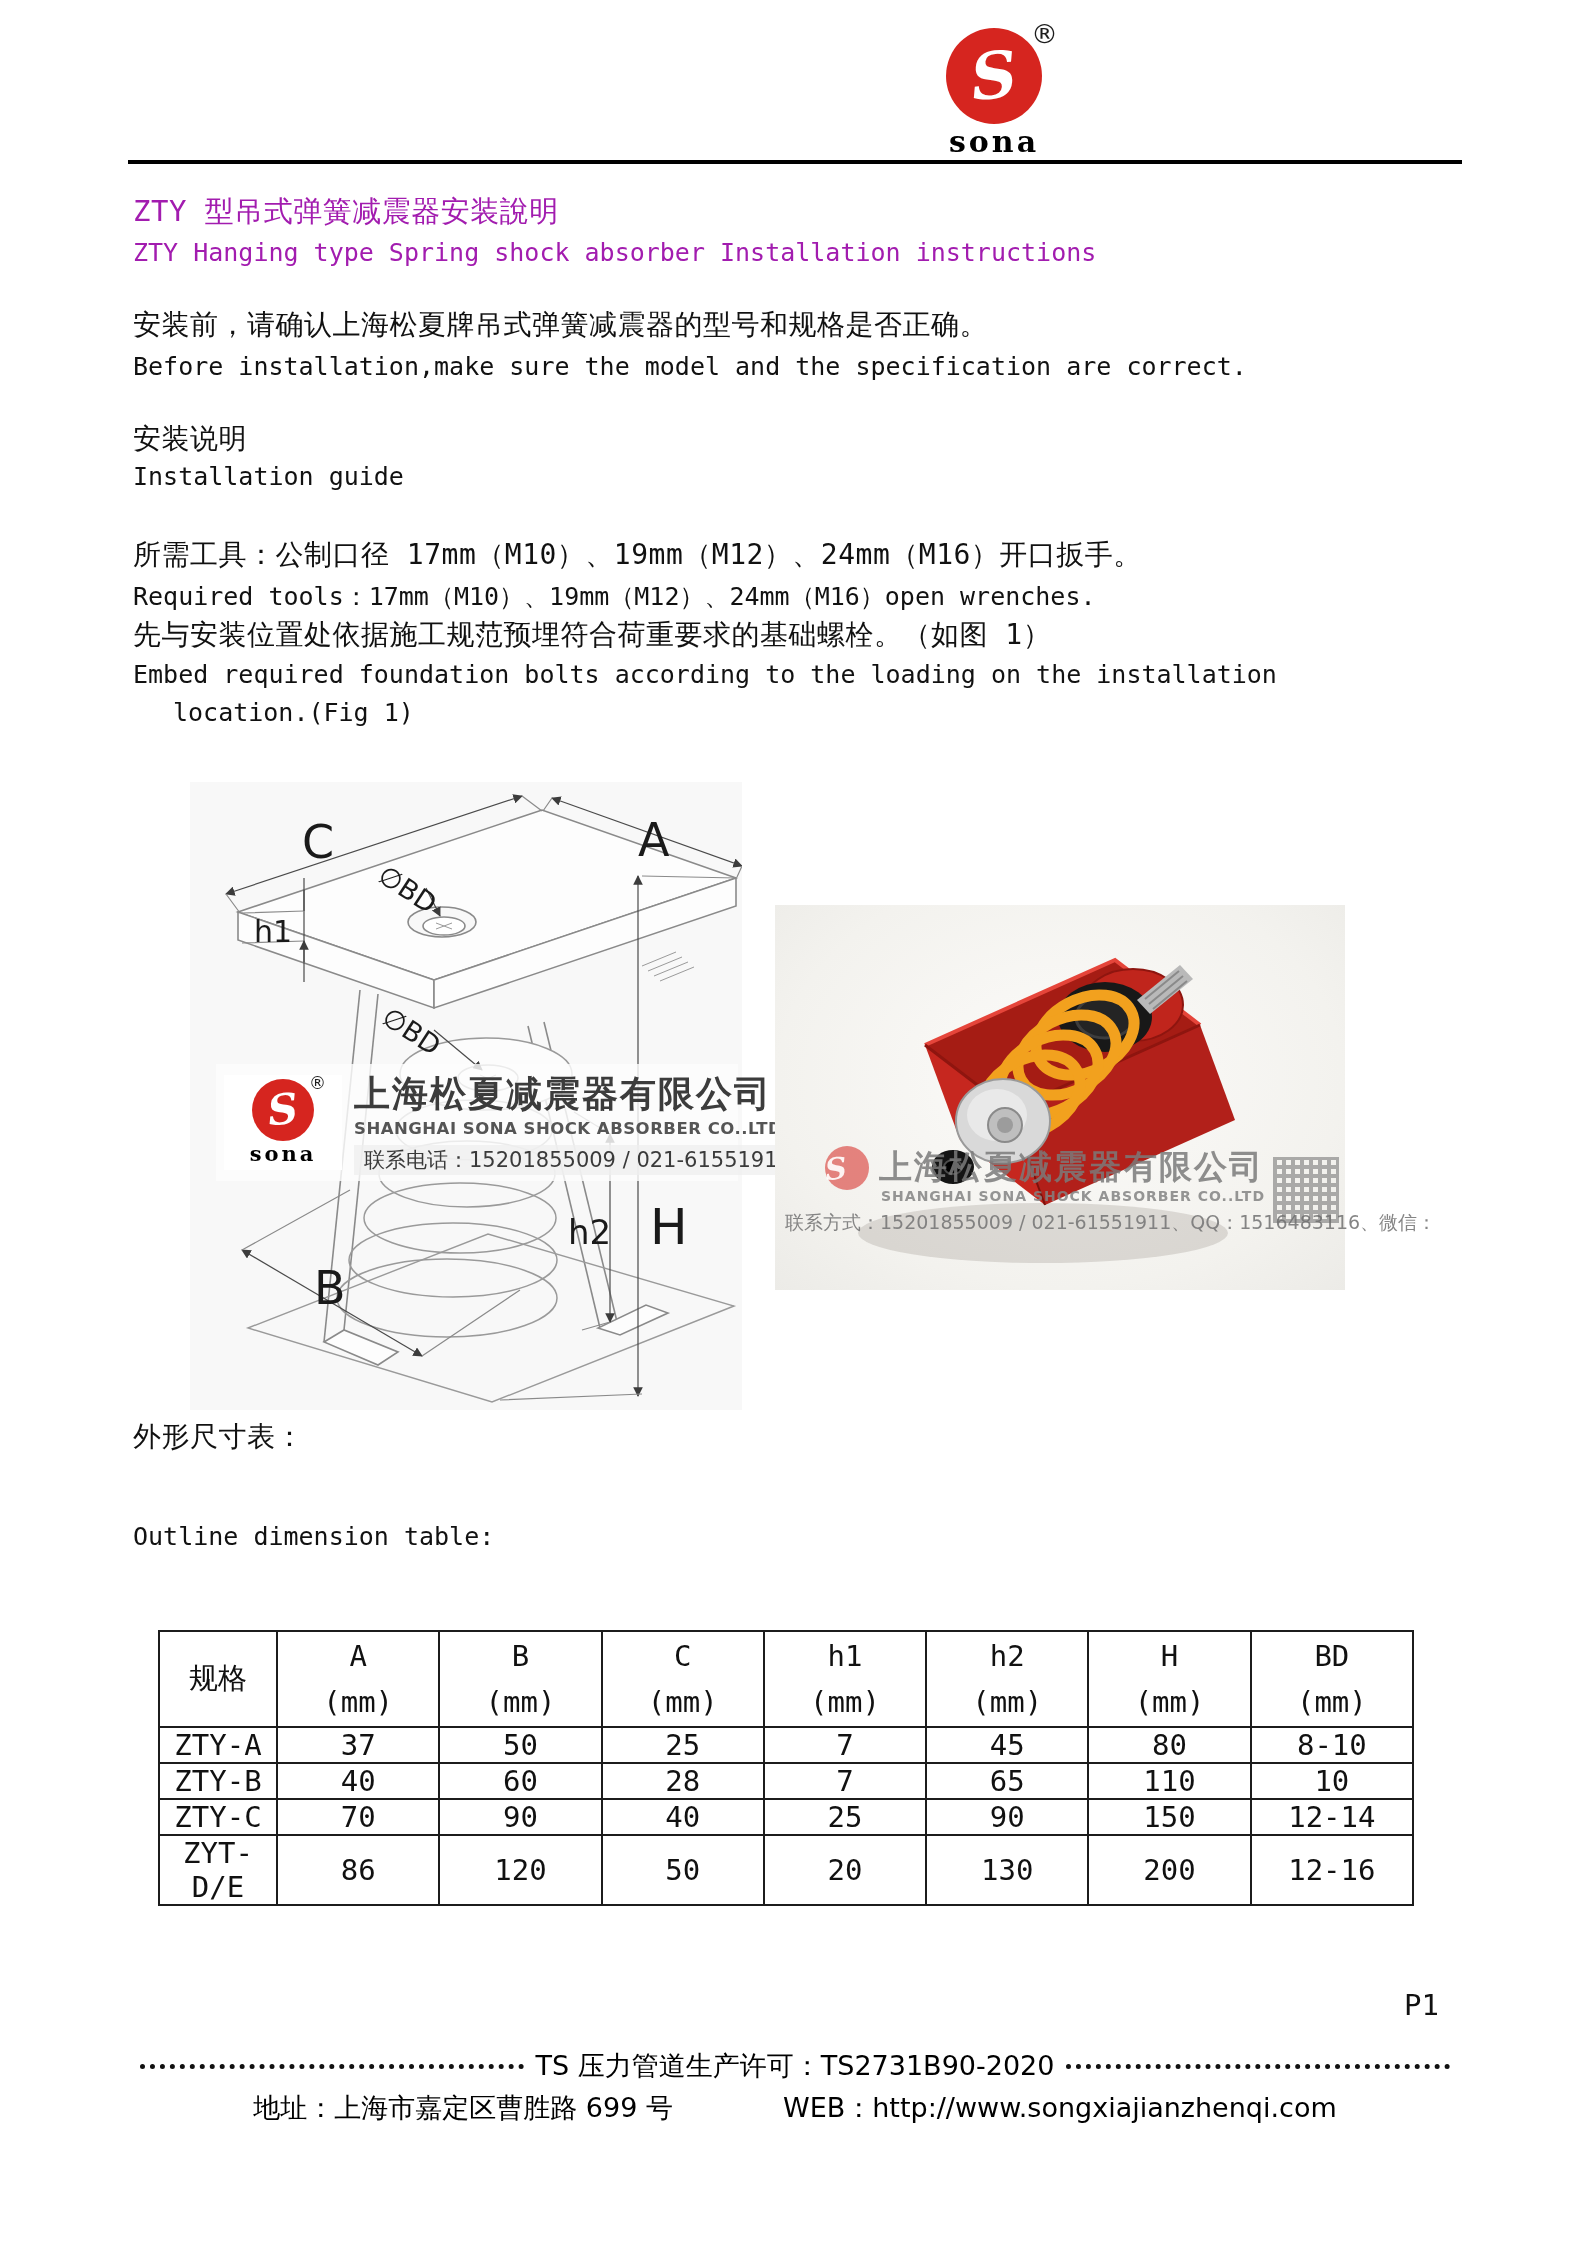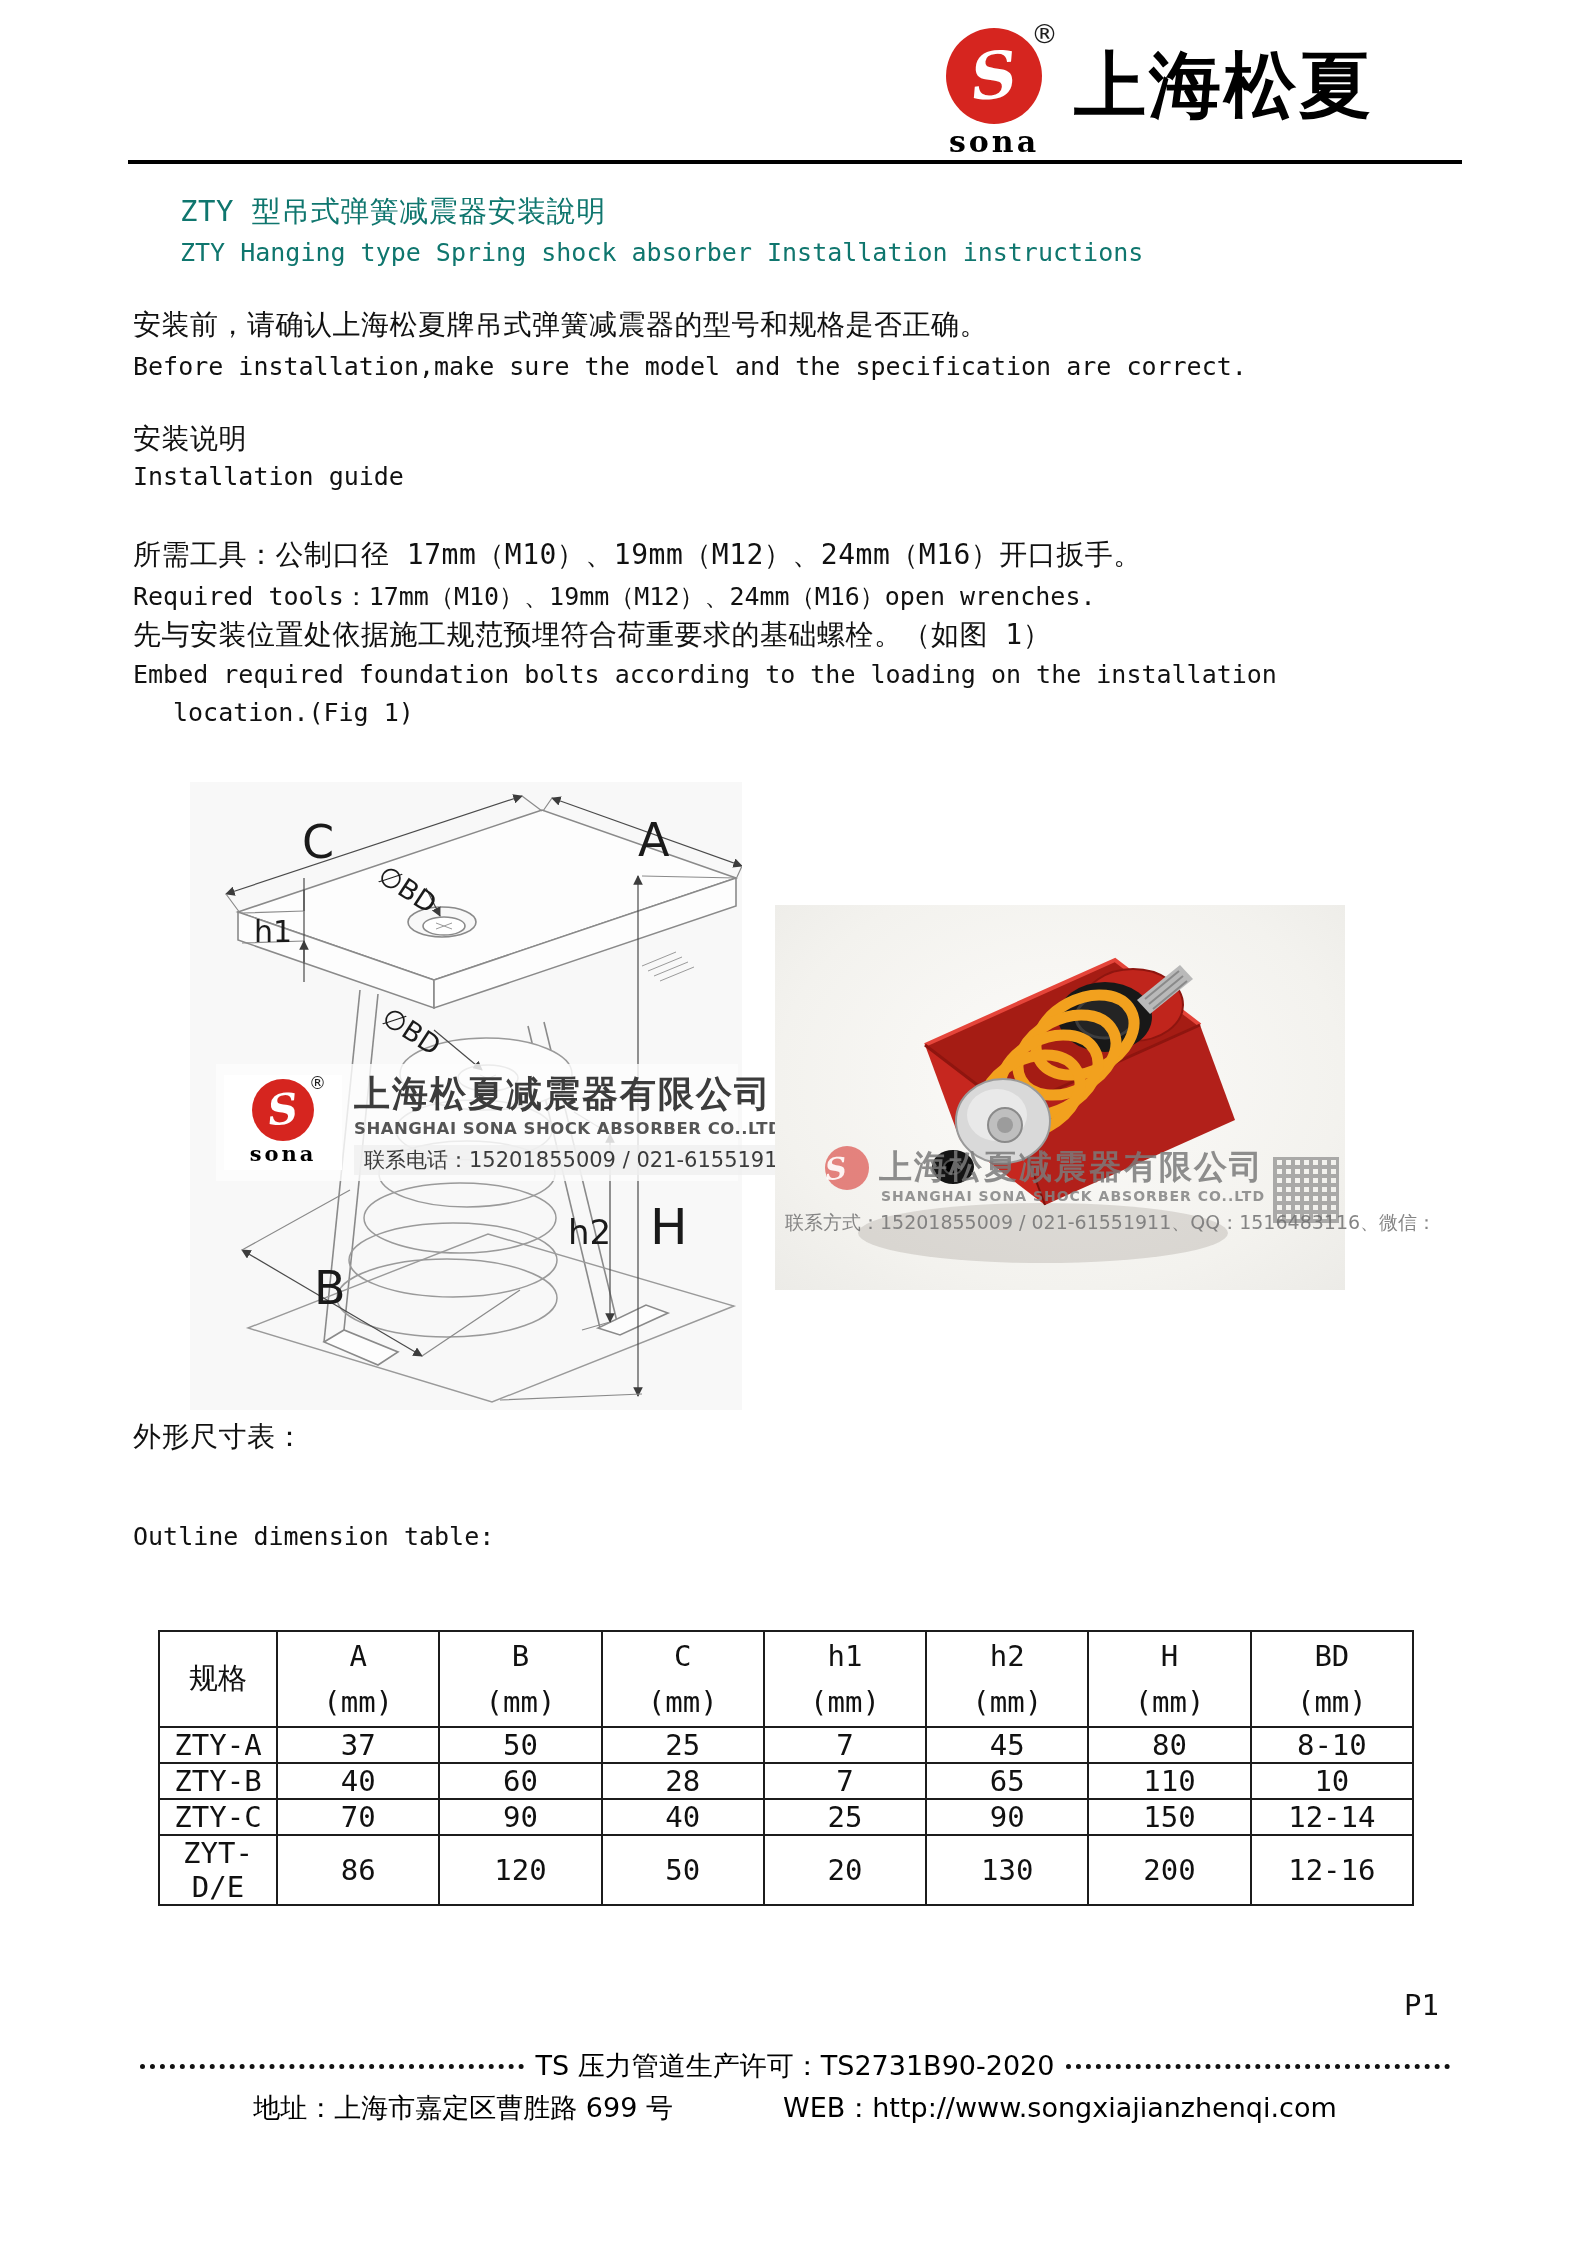--- a/index.html
+++ b/index.html
@@ -11,21 +11,21 @@
   .logo-circle{width:96px;height:96px;border-radius:50%;background:#d6251f;margin:0 auto;position:relative;}
   .logo-s{color:#fff;font:italic 700 64px/96px "DejaVu Serif",serif;display:block;transform:rotate(-6deg);}
   .logo-reg{position:absolute;right:-16px;top:-10px;font-size:27px;color:#1c1c1c;font-family:"DejaVu Sans",sans-serif;}
   .logo-name{font:700 30px "DejaVu Serif",serif;letter-spacing:3px;color:#000;margin-top:0px;}
   .brand-cn{left:1074px;top:40px;font:900 72px/1.25 "DejaVu Sans",sans-serif;letter-spacing:3px;color:#000;white-space:nowrap;}
   .rule{left:128px;top:160px;width:1334px;height:4px;background:#000;}
   
   .line{left:133px;white-space:nowrap;}
   .cn{font-size:28px;letter-spacing:.5px;}
   .en{font-size:25px;}
-  .green{color:#0f766e;margin-left:47px;}
+  .green{color:#a21caf;}
   
   #fig-draw{left:190px;top:782px;width:552px;height:628px;background:#f8f8f8;}
   #fig-draw svg{position:absolute;left:0;top:0;}
   .wm-draw{position:absolute;left:26px;top:282px;width:522px;background:rgba(253,253,253,.82);
            display:flex;align-items:center;gap:12px;padding:6px 8px;box-sizing:border-box;}
   .wm-logo{width:118px;text-align:center;flex:none;background:#fff;padding:4px 0;}
   .wm-circle{width:62px;height:62px;border-radius:50%;background:#d6251f;margin:0 auto;position:relative;}
   .wm-circle .logo-s{font-size:42px;line-height:62px;}
   .wm-circle .logo-reg{font-size:17px;right:-12px;top:-6px;}
   .wm-logo .logo-name{font-size:21px;margin-top:0;}
@@ -71,21 +71,20 @@
 
 <div id="page">
 
   <div class="abs logo-wrap">
     <div class="logo-circle">
       <span class="logo-s">S</span>
       <span class="logo-reg">®</span>
     </div>
     <div class="logo-name">sona</div>
   </div>
-  <div class="abs brand-cn">上海松夏</div>
   <div class="abs rule"></div>
 
   <div class="abs line cn green" style="top:192px;font-size:29px;">ZTY 型吊式弹簧减震器安装說明</div>
   <div class="abs line en green" style="top:238px;">ZTY Hanging type Spring shock absorber Installation instructions</div>
 
   <div class="abs line cn" style="top:306px;">安装前，请确认上海松夏牌吊式弹簧减震器的型号和规格是否正确。</div>
   <div class="abs line en" style="top:352px;">Before installation,make sure the model and the specification are correct.</div>
   <div class="abs line cn" style="top:420px;text-align:center;">安装说明</div>
   <div class="abs line en" style="top:462px;">Installation guide</div>
   <div class="abs line cn" style="top:536px;">所需工具：公制口径 17mm（M10）、19mm（M12）、24mm（M16）开口扳手。</div>

